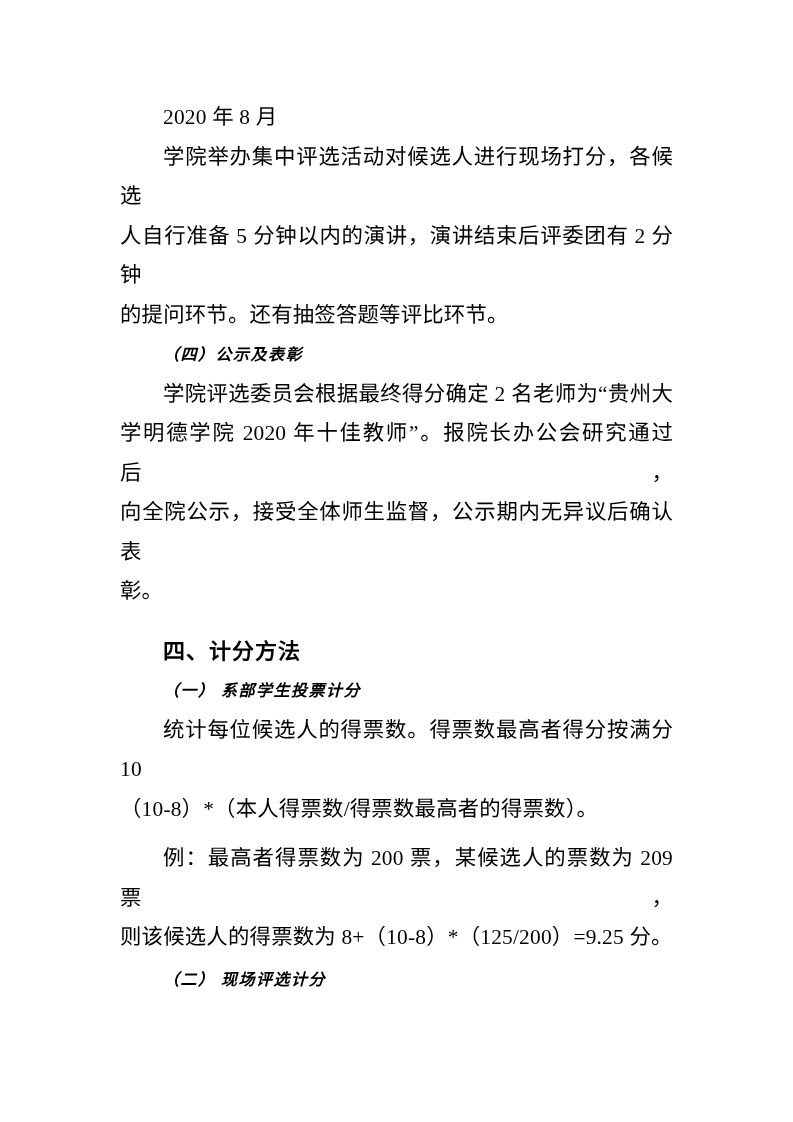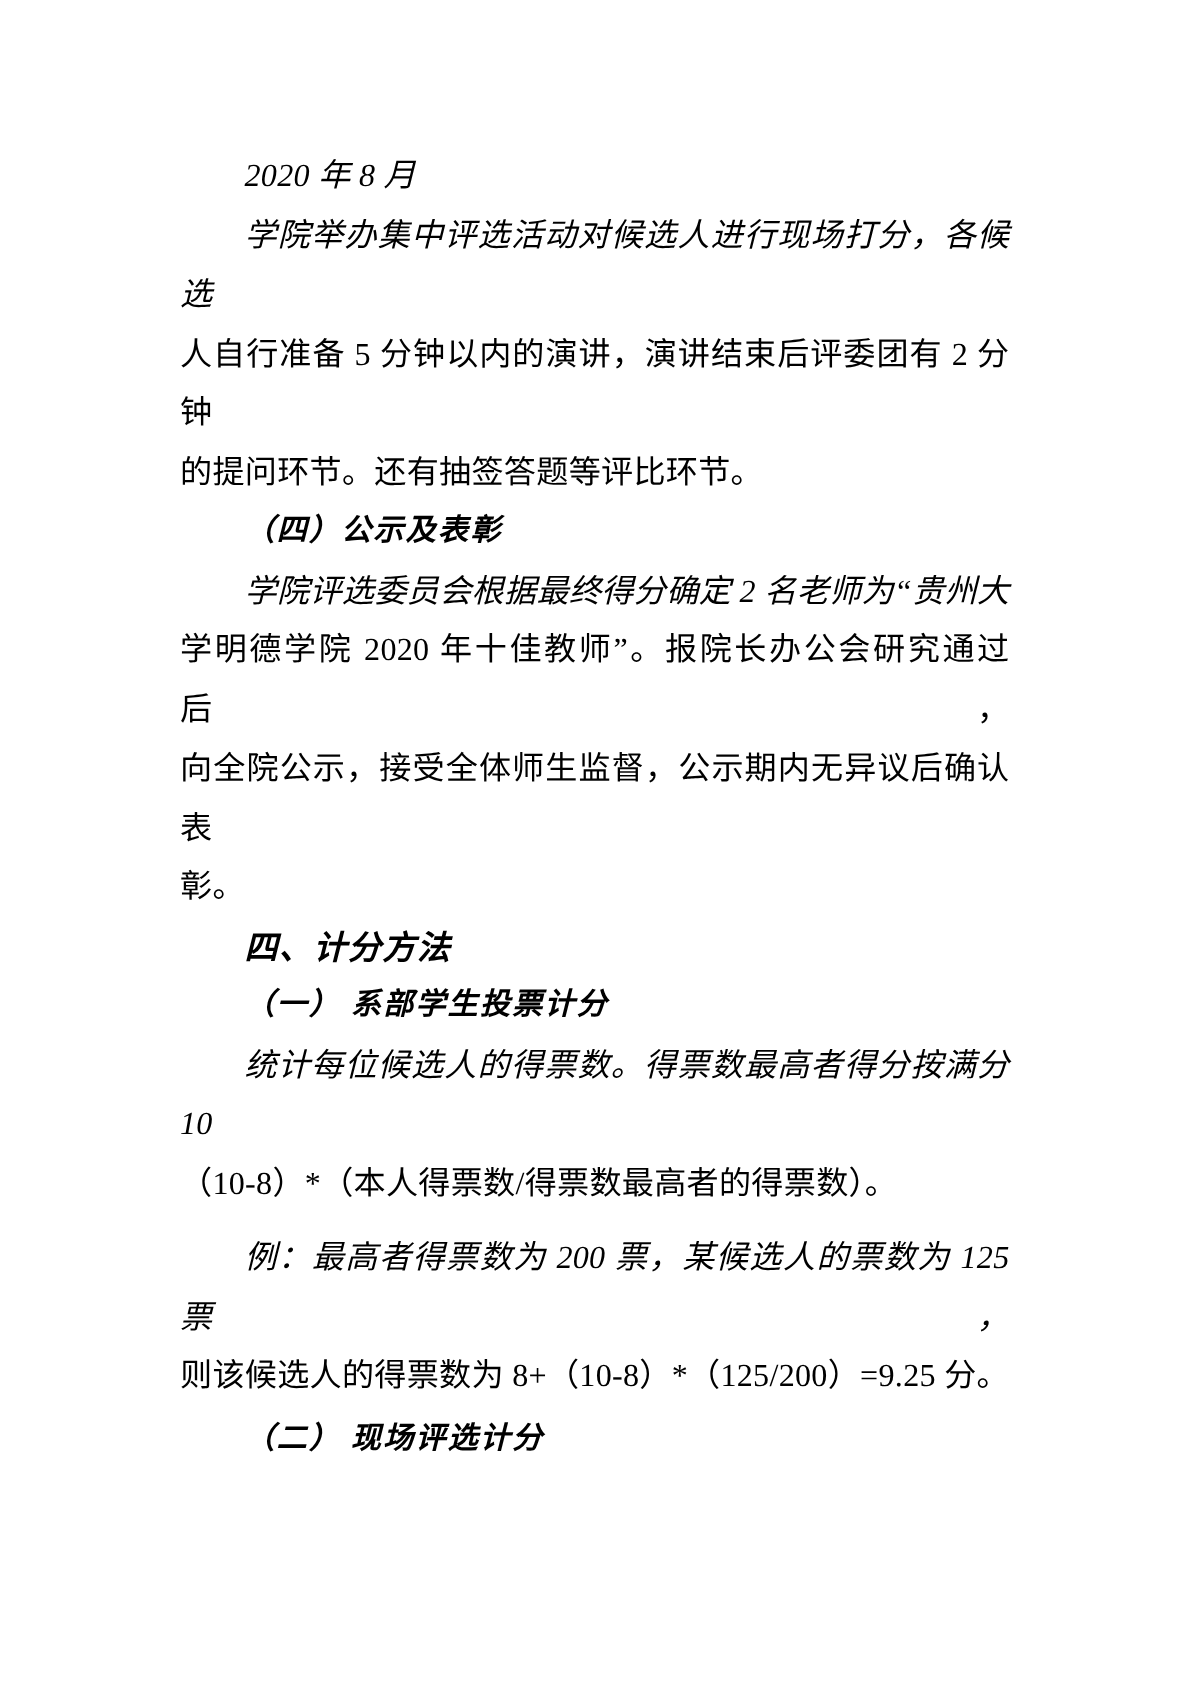--- a/index.html
+++ b/index.html
@@ -27,39 +27,38 @@
     padding: 0;
   }
   .line {
     font-size: 21.4px;
     line-height: 39.5px;
     white-space: nowrap;
     letter-spacing: 0.2px;
   }
   .line.indent {
     text-indent: 43px;
-    font-style: italic;
   }
   .line.fill {
     white-space: normal;
     text-align: justify;
     text-align-last: justify;
   }
   
   .para.heading .line {
     font-family: "Liberation Sans", "DejaVu Sans", sans-serif;
     font-weight: bold;
     font-size: 22px;
     letter-spacing: 1px;
   }
   
   .para.subheading .line {
     font-weight: bold;
     font-style: italic;
-    font-size: 20px;
+    font-size: 16px;
     letter-spacing: 1.5px;
   }
 </style>
 </head>
 <body>
 
 <div class="page">
   <div class="content" id="doc-content" style="color: rgb(0, 0, 0);">
       <div class="para body">
         <div class="line indent">2020 年 8 月</div>
@@ -71,31 +70,31 @@
       </div>
       <div class="para subheading">
         <div class="line indent">（四）公示及表彰</div>
       </div>
       <div class="para body">
         <div class="line indent fill">学院评选委员会根据最终得分确定 2 名老师为“贵州大</div>
         <div class="line fill">学明德学院 2020 年十佳教师”。报院长办公会研究通过后，</div>
         <div class="line fill">向全院公示，接受全体师生监督，公示期内无异议后确认表</div>
         <div class="line">彰。</div>
       </div>
-      <div class="para heading" style="">
+      <div class="para heading" style="margin-top: 20px;">
         <div class="line indent">四、计分方法</div>
       </div>
       <div class="para subheading" style="margin-top: 0;">
         <div class="line indent">（一） 系部学生投票计分</div>
       </div>
       <div class="para body">
         <div class="line indent fill">统计每位候选人的得票数。得票数最高者得分按满分 10</div>
         <div class="line">（10-8）*（本人得票数/得票数最高者的得票数）。</div>
       </div>
       <div class="para body" style="margin-top: 10px;">
-        <div class="line indent fill">例：最高者得票数为 200 票，某候选人的票数为 125 票，</div>
+        <div class="line indent fill">例：最高者得票数为 200 票，某候选人的票数为 209 票，</div>
         <div class="line">则该候选人的得票数为 8+（10-8）*（125/200）=9.25 分。</div>
       </div>
       <div class="para subheading" style="margin-top: 2px;">
         <div class="line indent">（二） 现场评选计分</div>
       </div>
     </div>
 </div>
 
 </body></html>

